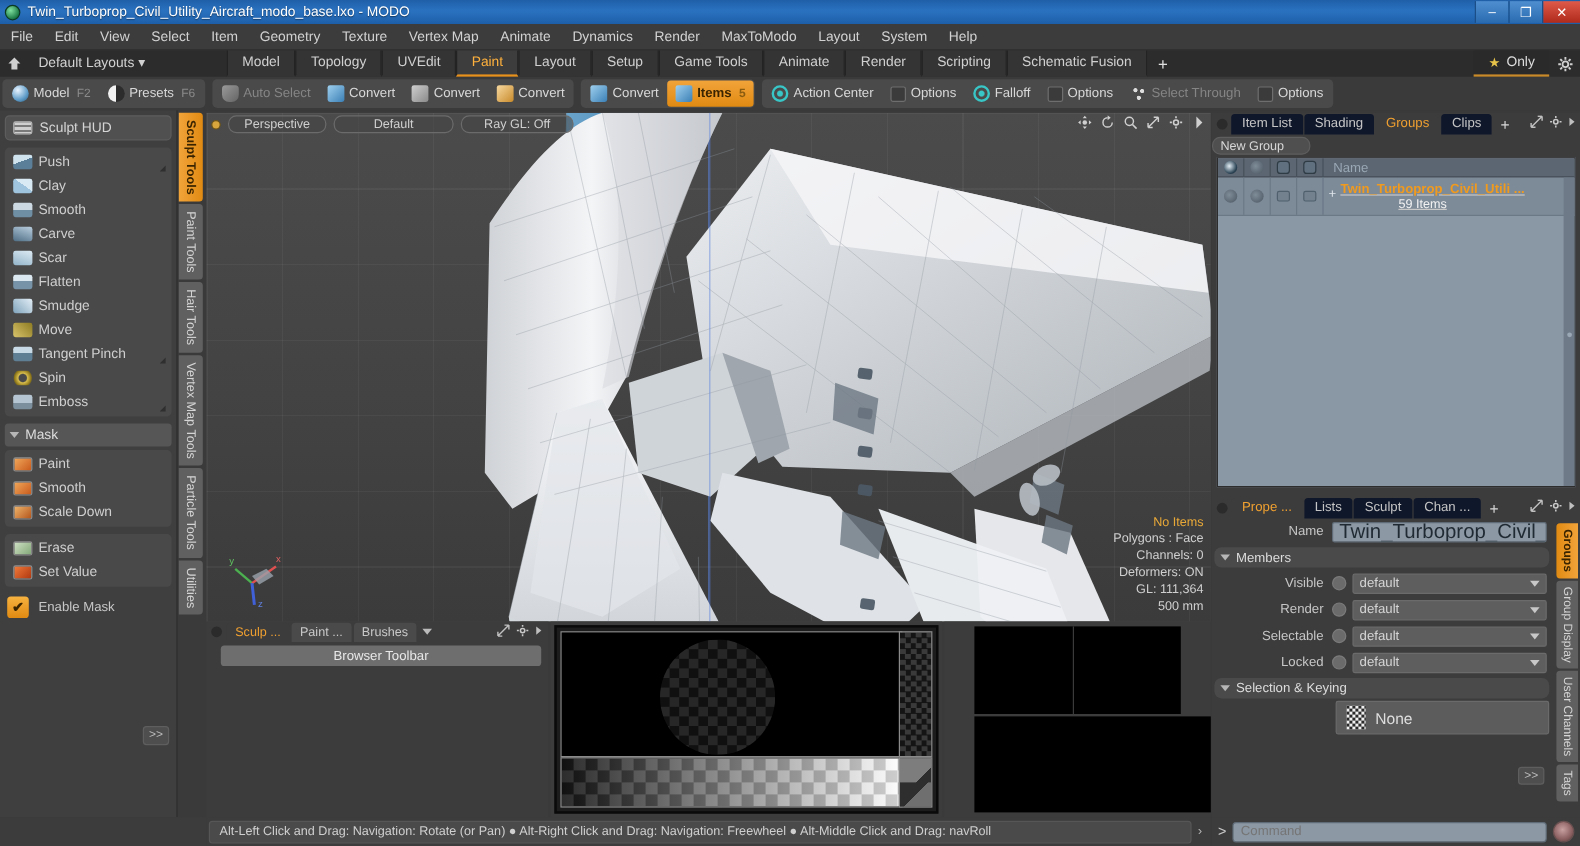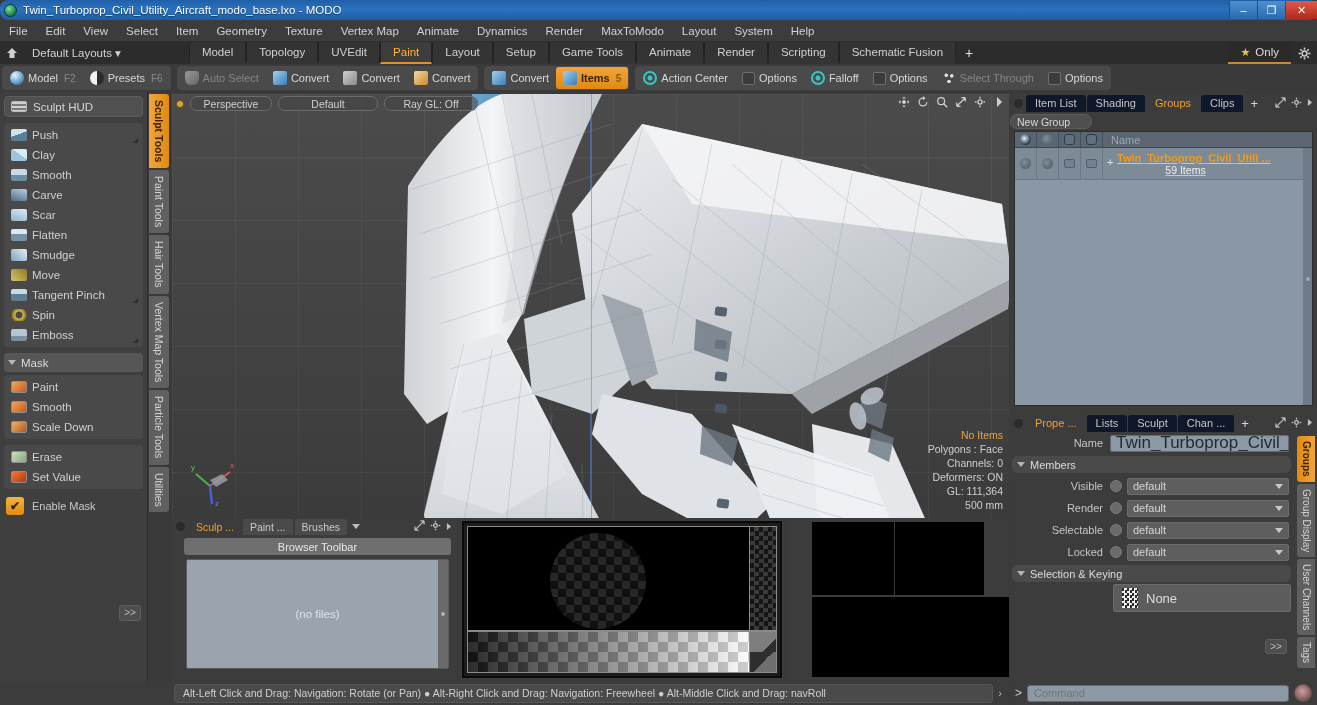--- a/index.html
+++ b/index.html
@@ -10,21 +10,21 @@
     font-size: 11px;
     color: #c8c8c8;
     overflow: hidden;
   }
   .app { position: relative; width: 1317px; height: 705px; }
 
   
   .titlebar {
     position: absolute; left: 0; top: 0; width: 1317px; height: 20px;
     background: linear-gradient(to bottom, #1f5fa8 0%, #2a72c0 45%, #1d5ea8 100%);
-    display: flex; align-items: center; border-radius: 8px;
+    display: flex; align-items: center;
   }
   .title-icon {
     width: 13px; height: 13px; margin-left: 4px; border-radius: 50%;
     background: radial-gradient(circle at 35% 33%, #7fe0a0, #1c7a45 70%, #0d4226);
     border: 1px solid #0b3a22;
   }
   .title-text {
     margin-left: 6px; color: #ffffff; font-size: 11.5px;
     text-shadow: 0 1px 1px rgba(0,0,0,.5); white-space: nowrap;
   }
@@ -808,24 +808,20 @@
                 <line x1="0.8" y1="6" x2="2.6" y2="6"></line>
                 <line x1="9.4" y1="6" x2="11.2" y2="6"></line>
               </g>
             </svg></span>
           <span><svg viewBox="0 0 7 10" width="6" height="9">
               <path d="M1 1 L6 5 L1 9 Z" fill="#c0c0c0"></path>
             </svg></span>
         </span>
       </div>
     <div class="bp-toolbar">Browser Toolbar</div>
-    <div class="bp-files">
-      <span>(no files)</span>
-      <span class="bp-scroll"></span>
-    </div>
   </div>
 
   <div class="prevpanel">
     <div class="pv-main">
       <div class="pv-big">
         <div class="pv-circle"></div>
       </div>
       <div class="pv-strip"></div>
       <div class="pv-grad"></div>
       <div class="pv-swatch"></div>

